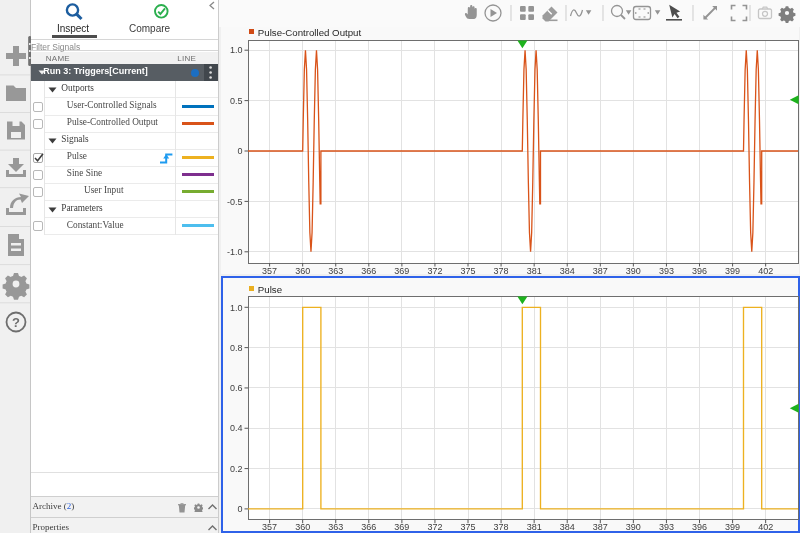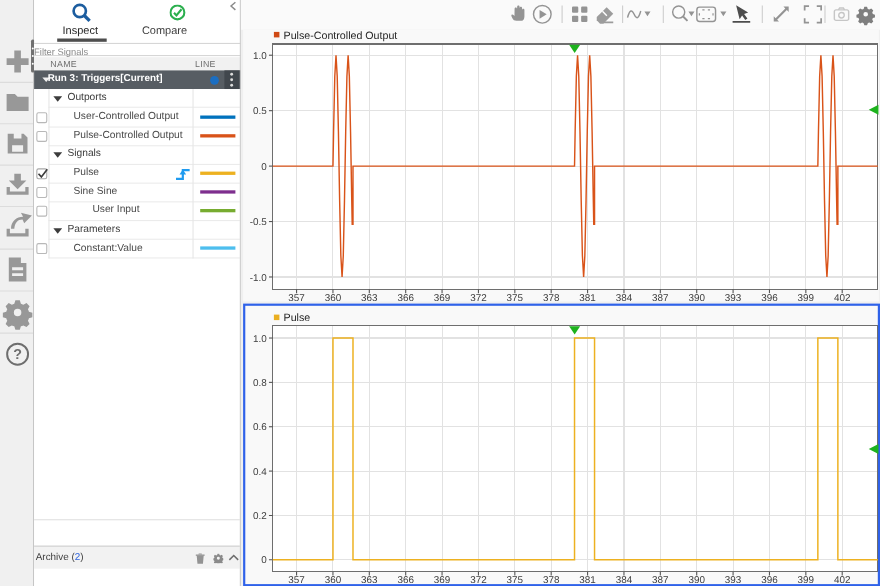--- a/index.html
+++ b/index.html
@@ -304,29 +304,29 @@
   <div style="position:absolute;left:12.3px;top:66px;font-size:9px;font-weight:bold;color:#fff">Run 3: Triggers[Current]</div>
   <div style="position:absolute;left:173px;top:63.8px;width:14.5px;height:17.5px;background:#41474d"></div>
   <div style="position:absolute;left:159.5px;top:68.7px;width:8px;height:8px;border-radius:50%;background:#1b6ec2"></div>
   <svg style="position:absolute;left:177px;top:65px" width="6" height="16">
       <circle cx="2.6" cy="2.5" r="1.3" fill="#dcdcdc"></circle>
       <circle cx="2.6" cy="7.5" r="1.3" fill="#dcdcdc"></circle>
       <circle cx="2.6" cy="12.5" r="1.3" fill="#dcdcdc"></circle>
     </svg>
 </div>
 <div style="position:absolute;left:31px;top:81.3px;width:187.5px;height:153.9px;background:#fff"></div>
-<div id="tree" style="position:absolute;left:0;top:0;width:218px;height:533px;font-family:Liberation Sans, sans-serif">
+<div id="tree" style="position:absolute;left:0;top:0;width:218px;height:533px;font-family:Liberation Serif, serif">
 <div style="position:absolute;left:44.4px;right:0;top:97.4px;height:1px;background:#ebebeb"></div>
     <svg style="position:absolute;left:48px;top:86.8px" width="9" height="6">
       <path d="M0.5 0.5 h8 l-4 5 z" fill="#3c3c3c"></path>
     </svg>
     <div style="position:absolute;left:61.3px;top:82.8px;font-size:9.3px;color:#3c3c3c">Outports</div>
     <div style="position:absolute;left:44.4px;right:0;top:114.5px;height:1px;background:#ebebeb"></div>
     <div style="position:absolute;left:32.7px;top:101.7px;width:10px;height:10px;border:1px solid #b8b8b8;border-radius:2px;background:#fff"></div>
-    <div style="position:absolute;left:66.8px;top:100.0px;font-size:9.3px;color:#4a4a4a">User-Controlled Output</div>
+    <div style="position:absolute;left:66.8px;top:100.0px;font-size:9.3px;color:#4a4a4a">User-Controlled Signals</div>
     <div style="position:absolute;left:181.6px;top:104.8px;width:32.5px;height:3px;background:#0072bd"></div>
     <div style="position:absolute;left:44.4px;right:0;top:131.6px;height:1px;background:#ebebeb"></div>
     <div style="position:absolute;left:32.7px;top:118.8px;width:10px;height:10px;border:1px solid #b8b8b8;border-radius:2px;background:#fff"></div>
     <div style="position:absolute;left:66.8px;top:117.0px;font-size:9.3px;color:#4a4a4a">Pulse-Controlled Output</div>
     <div style="position:absolute;left:181.6px;top:121.8px;width:32.5px;height:3px;background:#d95319"></div>
     <div style="position:absolute;left:44.4px;right:0;top:148.7px;height:1px;background:#ebebeb"></div>
     <svg style="position:absolute;left:48px;top:138.2px" width="9" height="6">
       <path d="M0.5 0.5 h8 l-4 5 z" fill="#3c3c3c"></path>
     </svg>
     <div style="position:absolute;left:61.3px;top:134.2px;font-size:9.3px;color:#3c3c3c">Signals</div>
@@ -369,14 +369,20 @@
         <path d="M1.8 3 h6.4 l-0.7 7.5 h-5 z M3.7 1.2 h2.6 l0.4 0.9 h-3.4 z" fill="#939393"></path>
         <rect x="1" y="2.1" width="8" height="1.2" fill="#939393"></rect>
       </svg>
   <svg style="position:absolute;left:162.5px;top:6.5px" width="9" height="9" viewBox="0 0 12 12">
         <path d="M5 0.5 h2 l0.5 1.6 a4 4 0 0 1 1.1 0.45 l1.5 -0.8 1.4 1.4 -0.8 1.5 a4 4 0 0 1 0.45 1.1 l1.6 0.5 v2 l-1.6 0.5 a4 4 0 0 1 -0.45 1.1 l0.8 1.5 -1.4 1.4 -1.5 -0.8 a4 4 0 0 1 -1.1 0.45 l-0.5 1.6 h-2 l-0.5 -1.6 a4 4 0 0 1 -1.1 -0.45 l-1.5 0.8 -1.4 -1.4 0.8 -1.5 a4 4 0 0 1 -0.45 -1.1 l-1.6 -0.5 v-2 l1.6 -0.5 a4 4 0 0 1 0.45 -1.1 l-0.8 -1.5 1.4 -1.4 1.5 0.8 a4 4 0 0 1 1.1 -0.45 z M6 4.2 a1.8 1.8 0 1 0 0 3.6 a1.8 1.8 0 1 0 0 -3.6 z" fill="#8a8a8a" fill-rule="evenodd"></path>
       </svg>
   <svg style="position:absolute;left:176px;top:6px" width="11" height="8">
         <path d="M1.5 6 L5.5 2 L9.5 6" fill="none" stroke="#6e6e6e" stroke-width="1.4"></path>
       </svg>
 </div>
+<div style="position:absolute;left:31px;top:517.2px;width:187px;height:16px;background:#f2f2f2;border-top:1px solid #cfcfcf">
+  <span style="position:absolute;left:1.5px;top:3.5px;font-size:9px;color:#3c3c3c">Properties</span>
+  <svg style="position:absolute;left:176px;top:6px" width="11" height="8">
+        <path d="M1.5 6 L5.5 2 L9.5 6" fill="none" stroke="#6e6e6e" stroke-width="1.4"></path>
+      </svg>
+</div>
 <div style="position:absolute;left:218px;top:0;width:1px;height:533px;background:#cccccc"></div>
 </div>
 
 </body></html>

